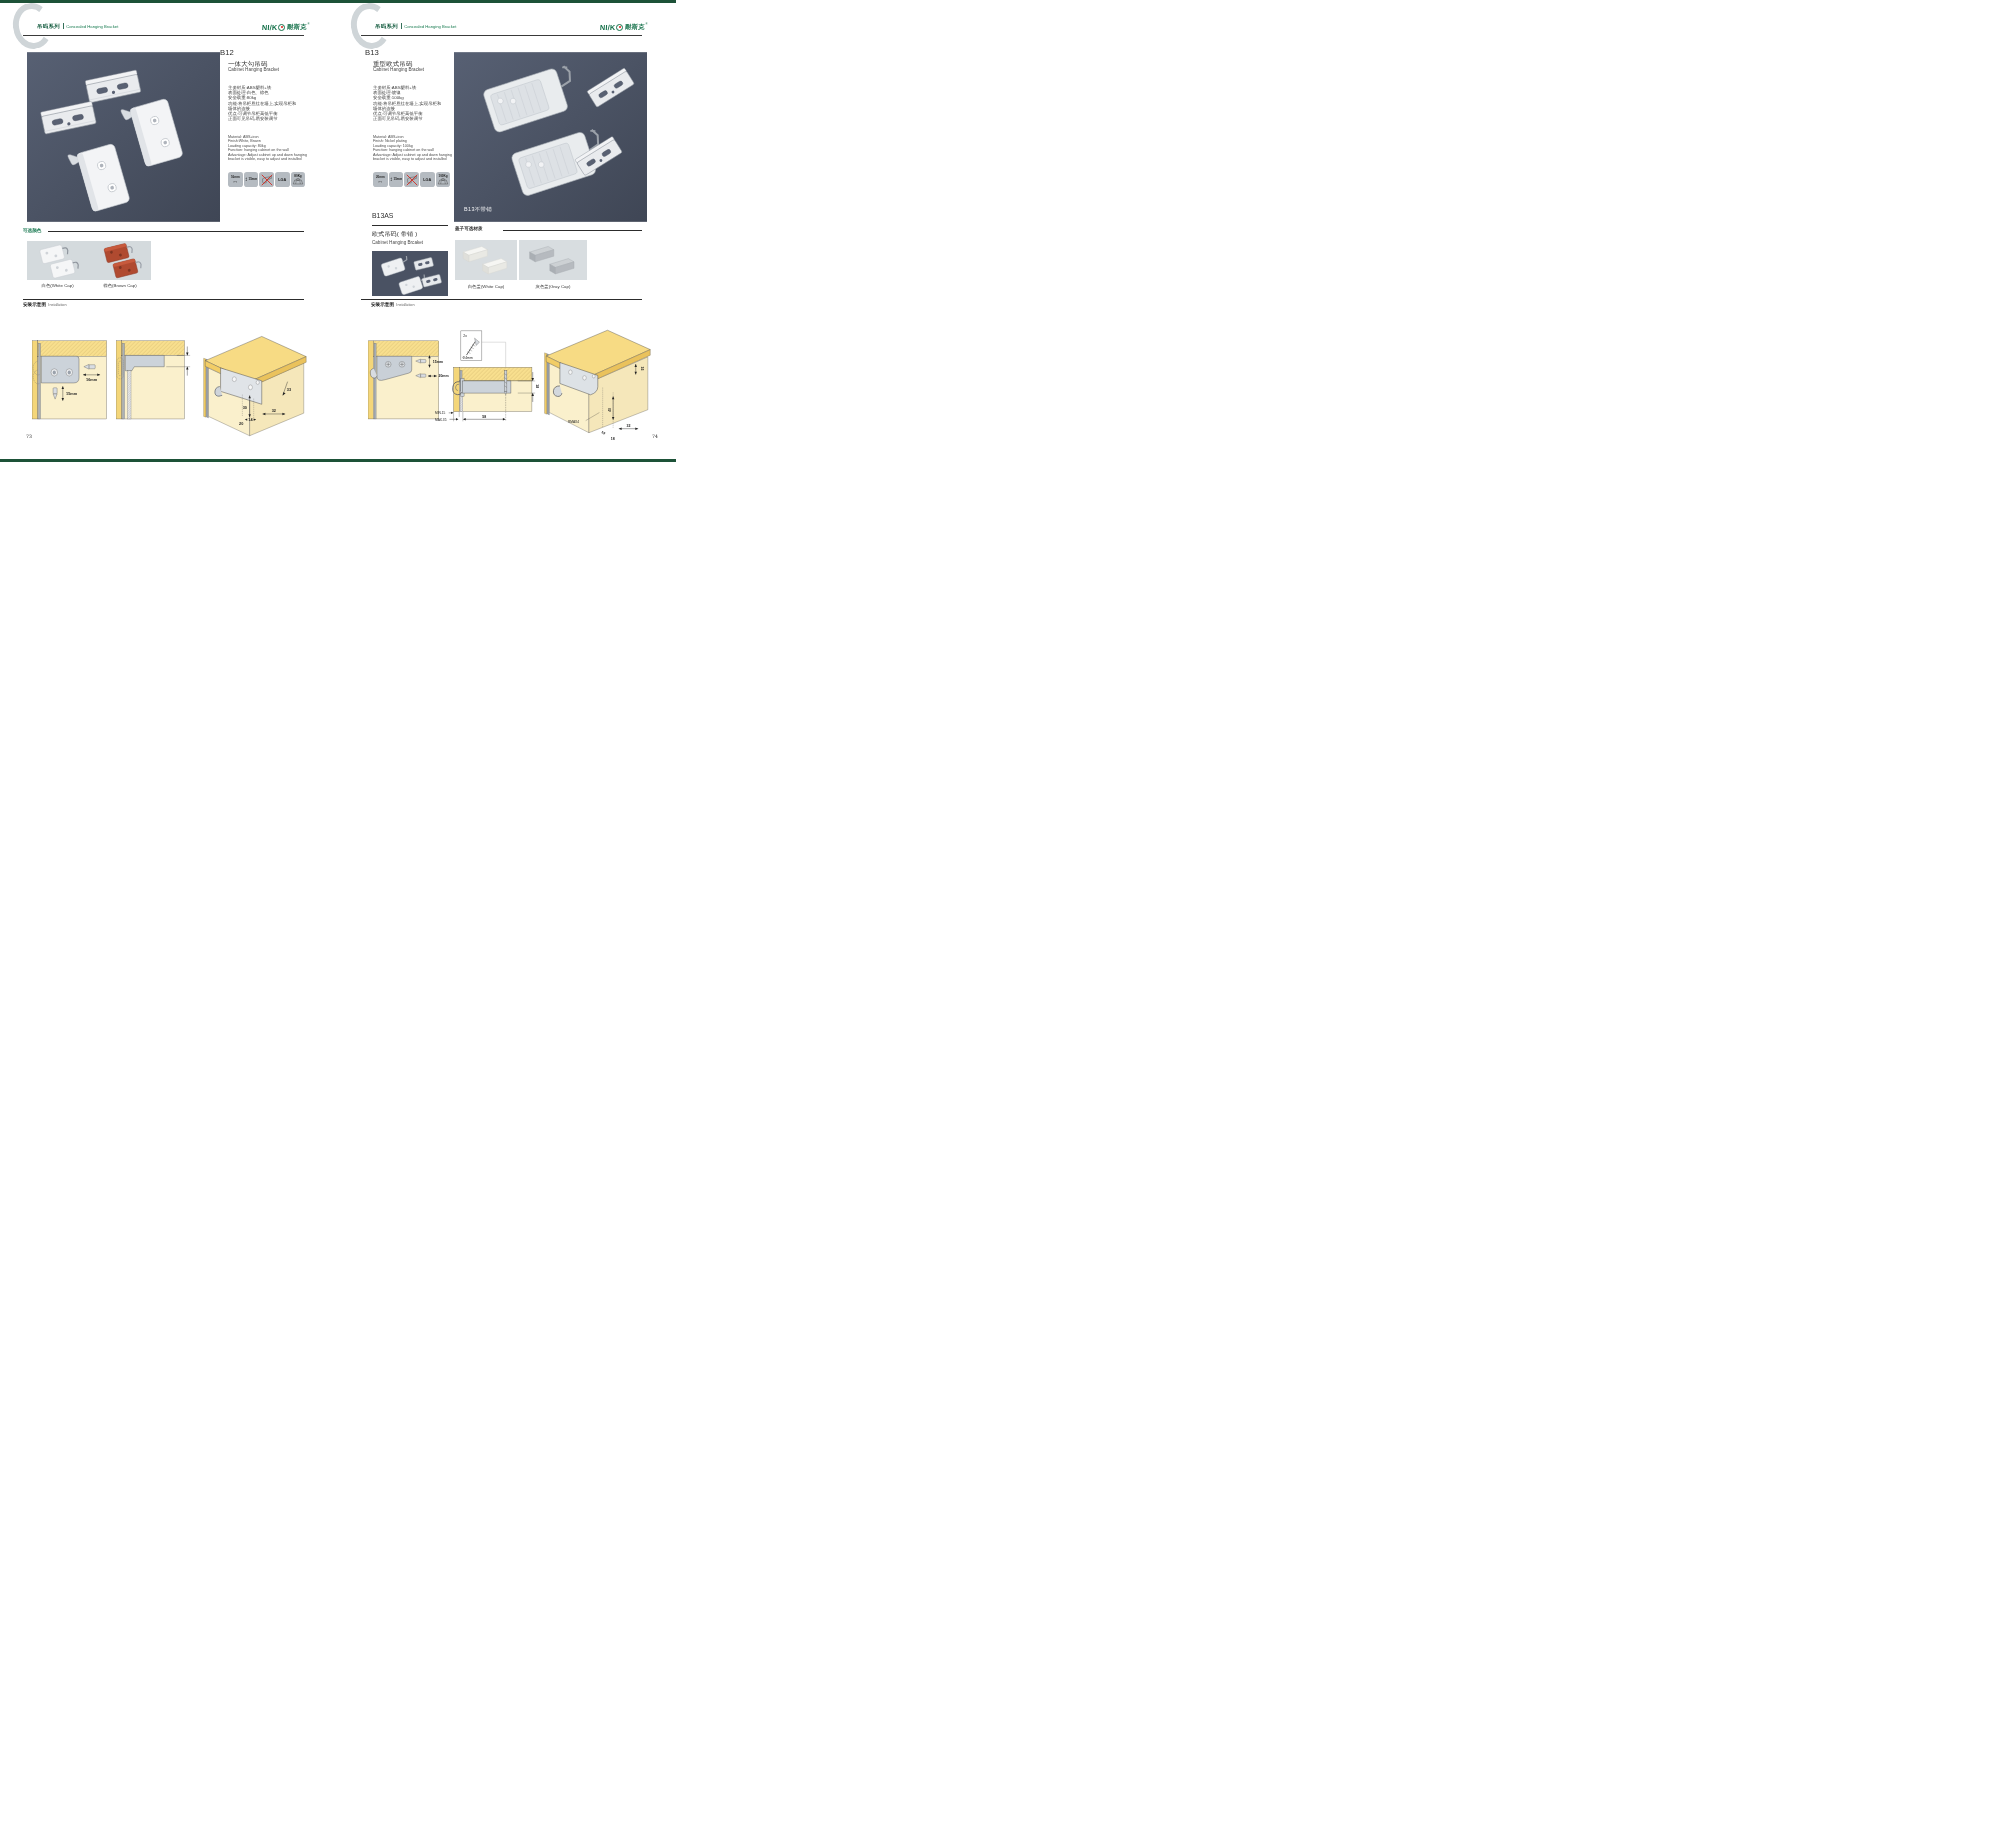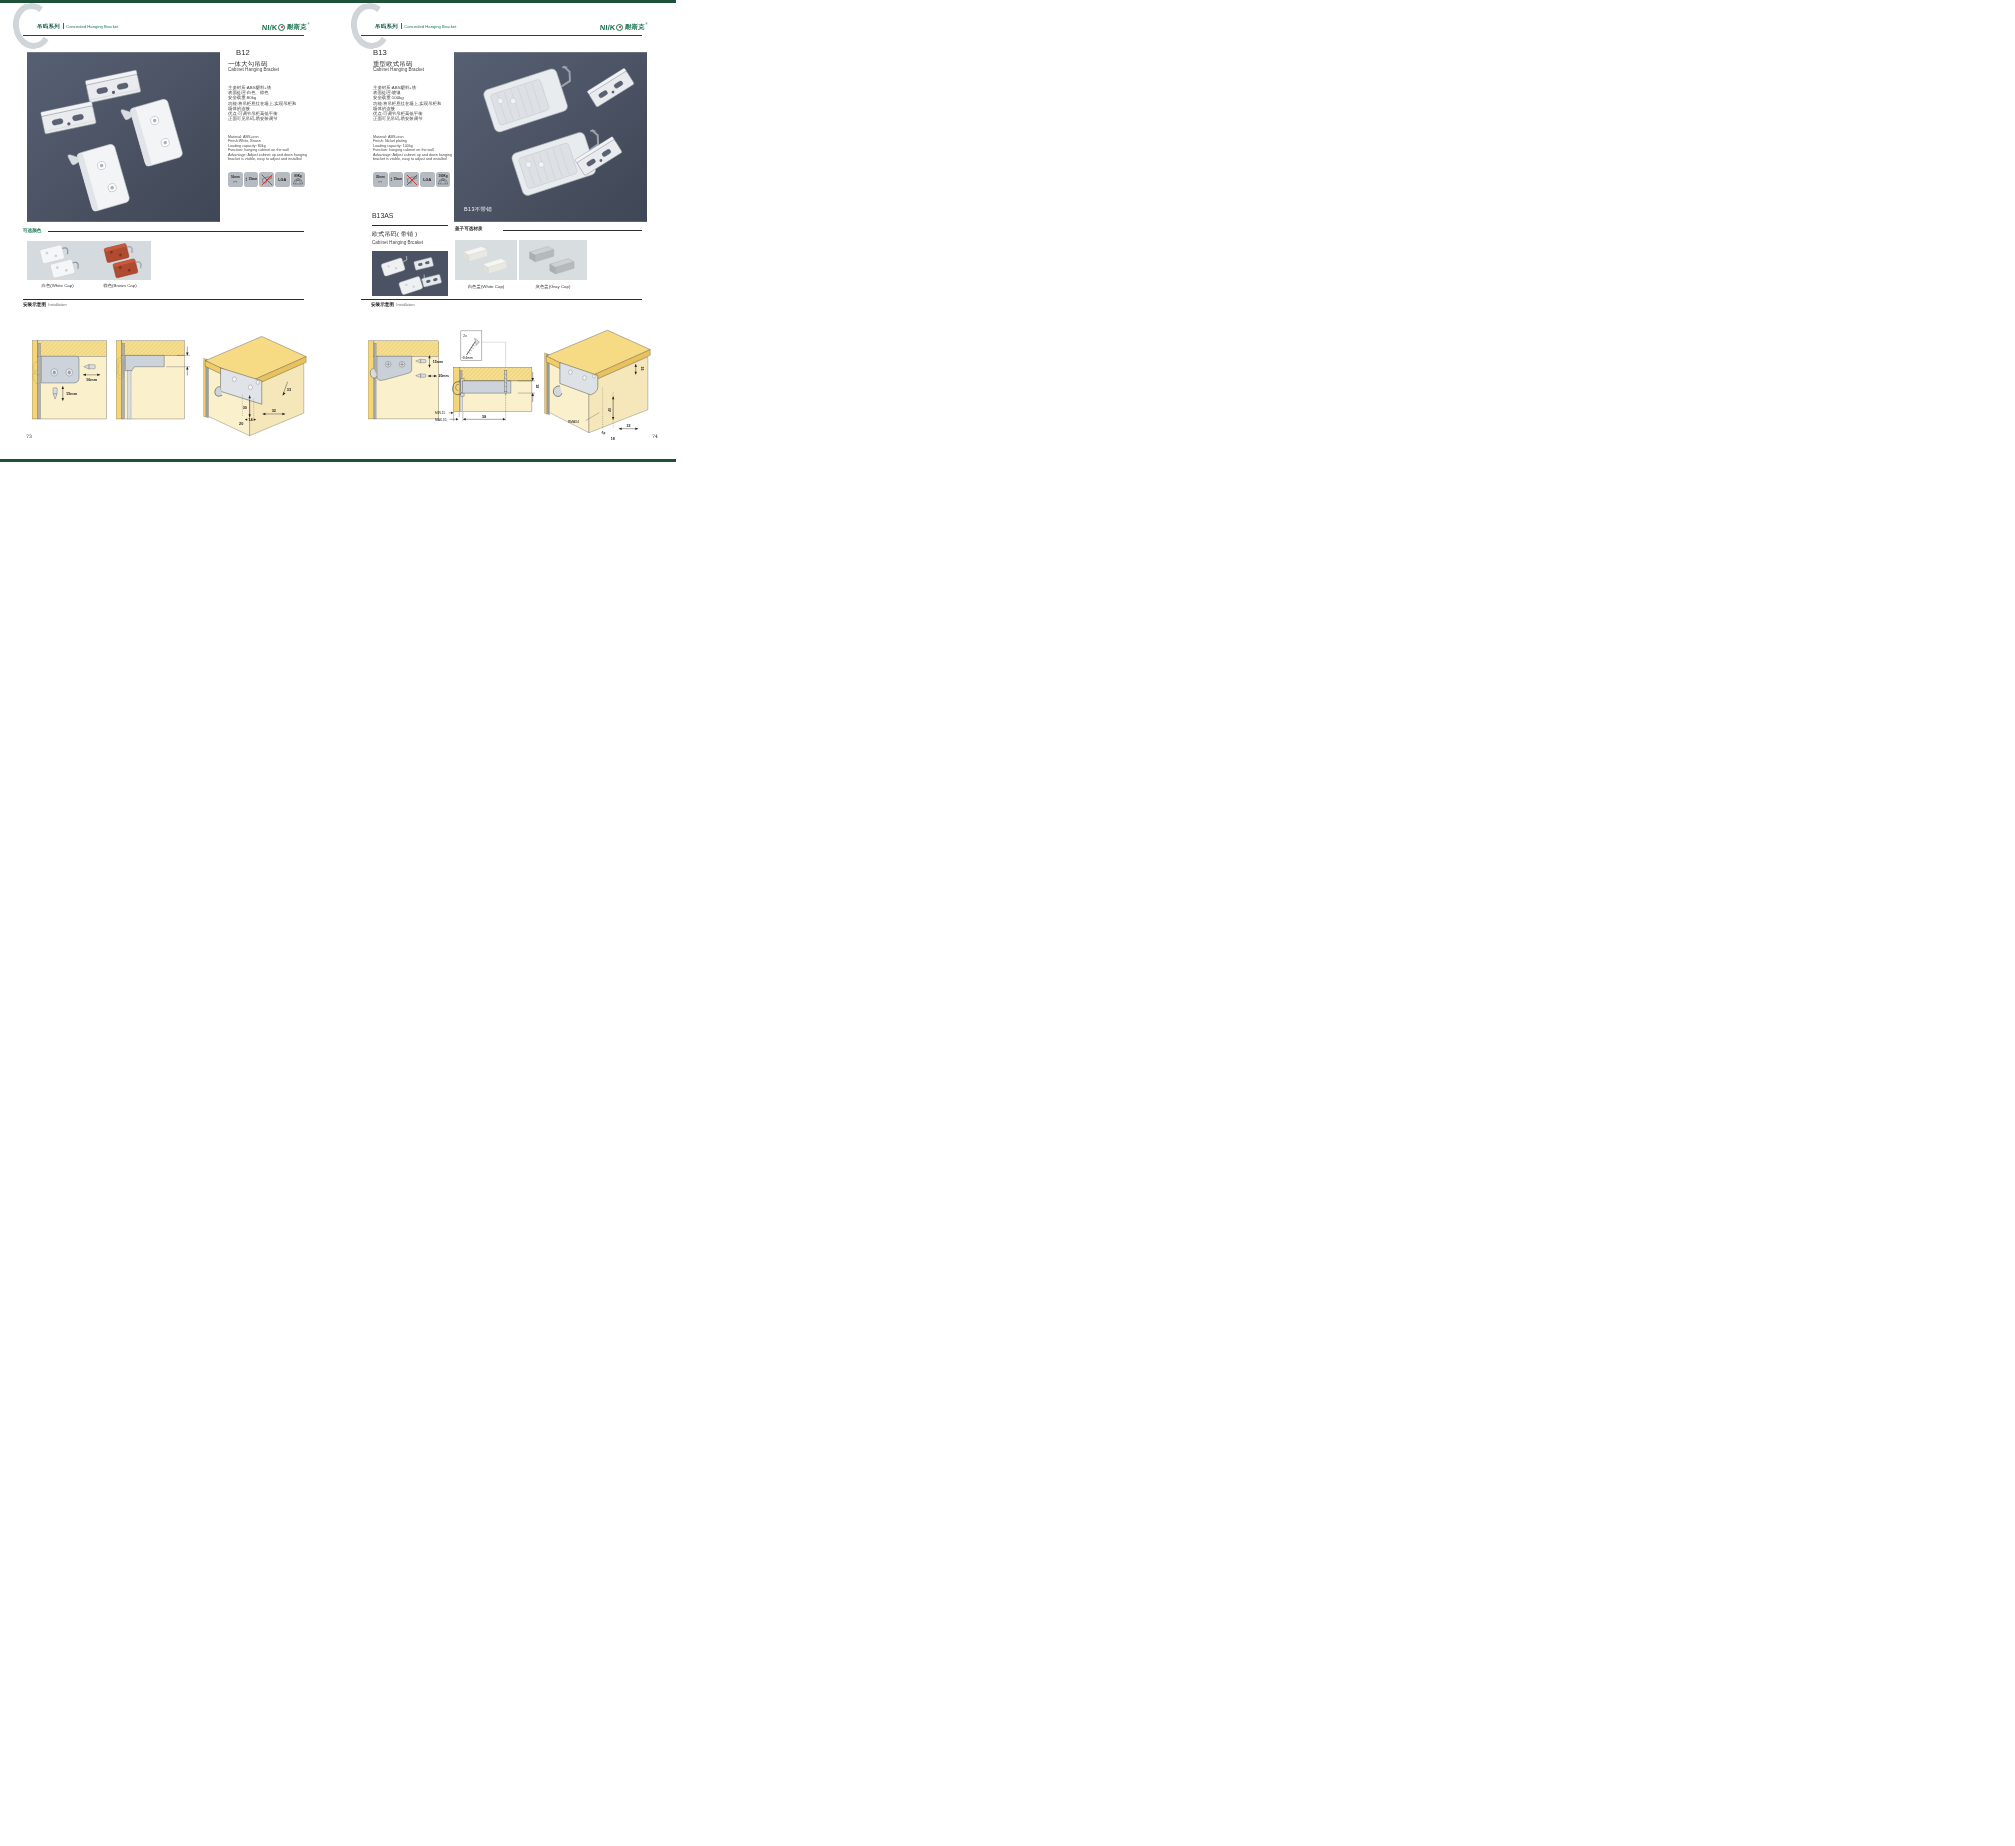--- a/index.html
+++ b/index.html
@@ -108,21 +108,21 @@
           </g>
         </defs>
         <rect x="0" y="0" width="480" height="422" fill="url(#b12g)"></rect>
         <use href="#b12rail" transform="translate(215,90) rotate(-12)"></use>
         <use href="#b12rail" transform="translate(104,168) rotate(-12)"></use>
         <use href="#b12br" transform="translate(322,200) rotate(-16)"></use>
         <use href="#b12br" transform="translate(190,312) rotate(-16)"></use>
       </svg>
     </div>
 
-    <div class="abs code-title" style="left:236px;top:48px">B12</div>
+    <div class="abs code-title" style="left:220px;top:48px">B12</div>
     <div class="abs name-cn" style="left:228px;top:60px">一体大勾吊码</div>
     <div class="abs name-en" style="left:228px;top:67px">Cabinet Hanging Bracket</div>
     <div class="abs spec-cn" style="left:228px;top:85px;width:81px">
       <div>主要材质:ABS塑料+铁</div>
       <div>表面处理:白色、棕色</div>
       <div>安全载重:80kg</div>
       <div>功能:将吊柜悬挂在墙上,实现吊柜和</div>
       <div>墙体的连接</div>
       <div>优点:可调节吊柜高低平衡</div>
       <div>正面可见吊码,易安装调节</div>
@@ -324,21 +324,21 @@
       <span class="series-en">Concealed Hanging Bracket</span>
     </div>
     <div class="logo" style="left:262px;top:22.6px">
       <span class="logo-latin">NI/K</span>
       <span class="logo-o"></span>
       <span class="logo-cn logo-latin">耐斯克</span>
       <span class="logo-reg">®</span>
     </div>
     <div class="hdr-rule" style="left:22.6px;top:35px;width:281px"></div>
 
-    <div class="abs code-title" style="left:35px;top:48px">B13</div>
+    <div class="abs code-title" style="left:27px;top:48px">B13</div>
     <div class="abs name-cn" style="left:35px;top:60px">重型欧式吊码</div>
     <div class="abs name-en" style="left:35px;top:67px">Cabinet Hanging Bracket</div>
     <div class="abs spec-cn" style="left:35px;top:85px;width:81px">
       <div>主要材质:ABS塑料+铁</div>
       <div>表面处理:镀镍</div>
       <div>安全载重:100kg</div>
       <div>功能:将吊柜悬挂在墙上,实现吊柜和</div>
       <div>墙体的连接</div>
       <div>优点:可调节吊柜高低平衡</div>
       <div>正面可见吊码,易安装调节</div>

